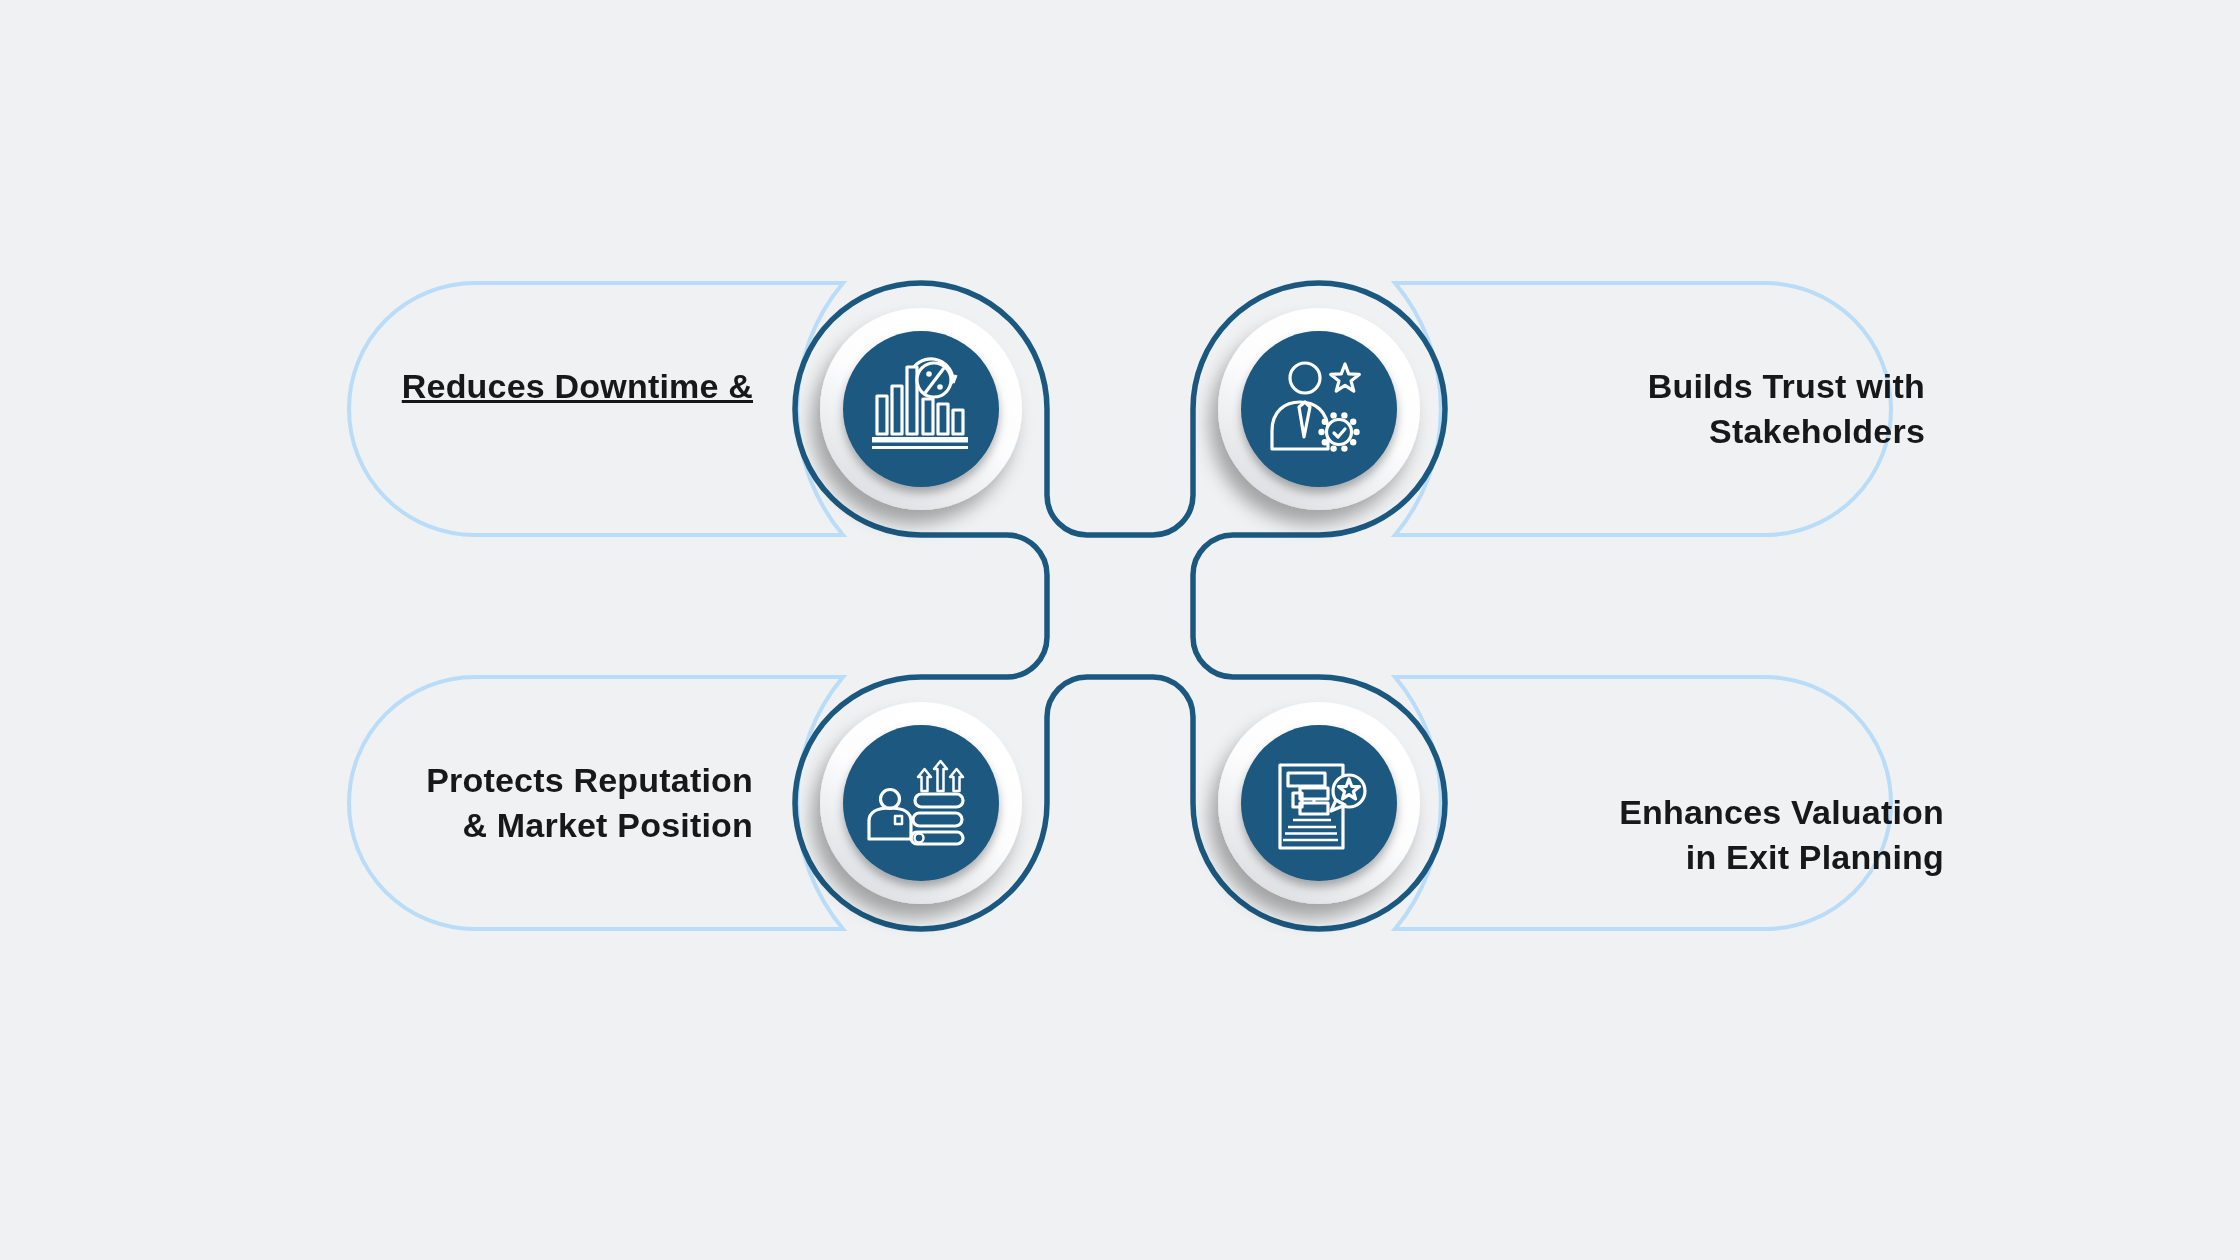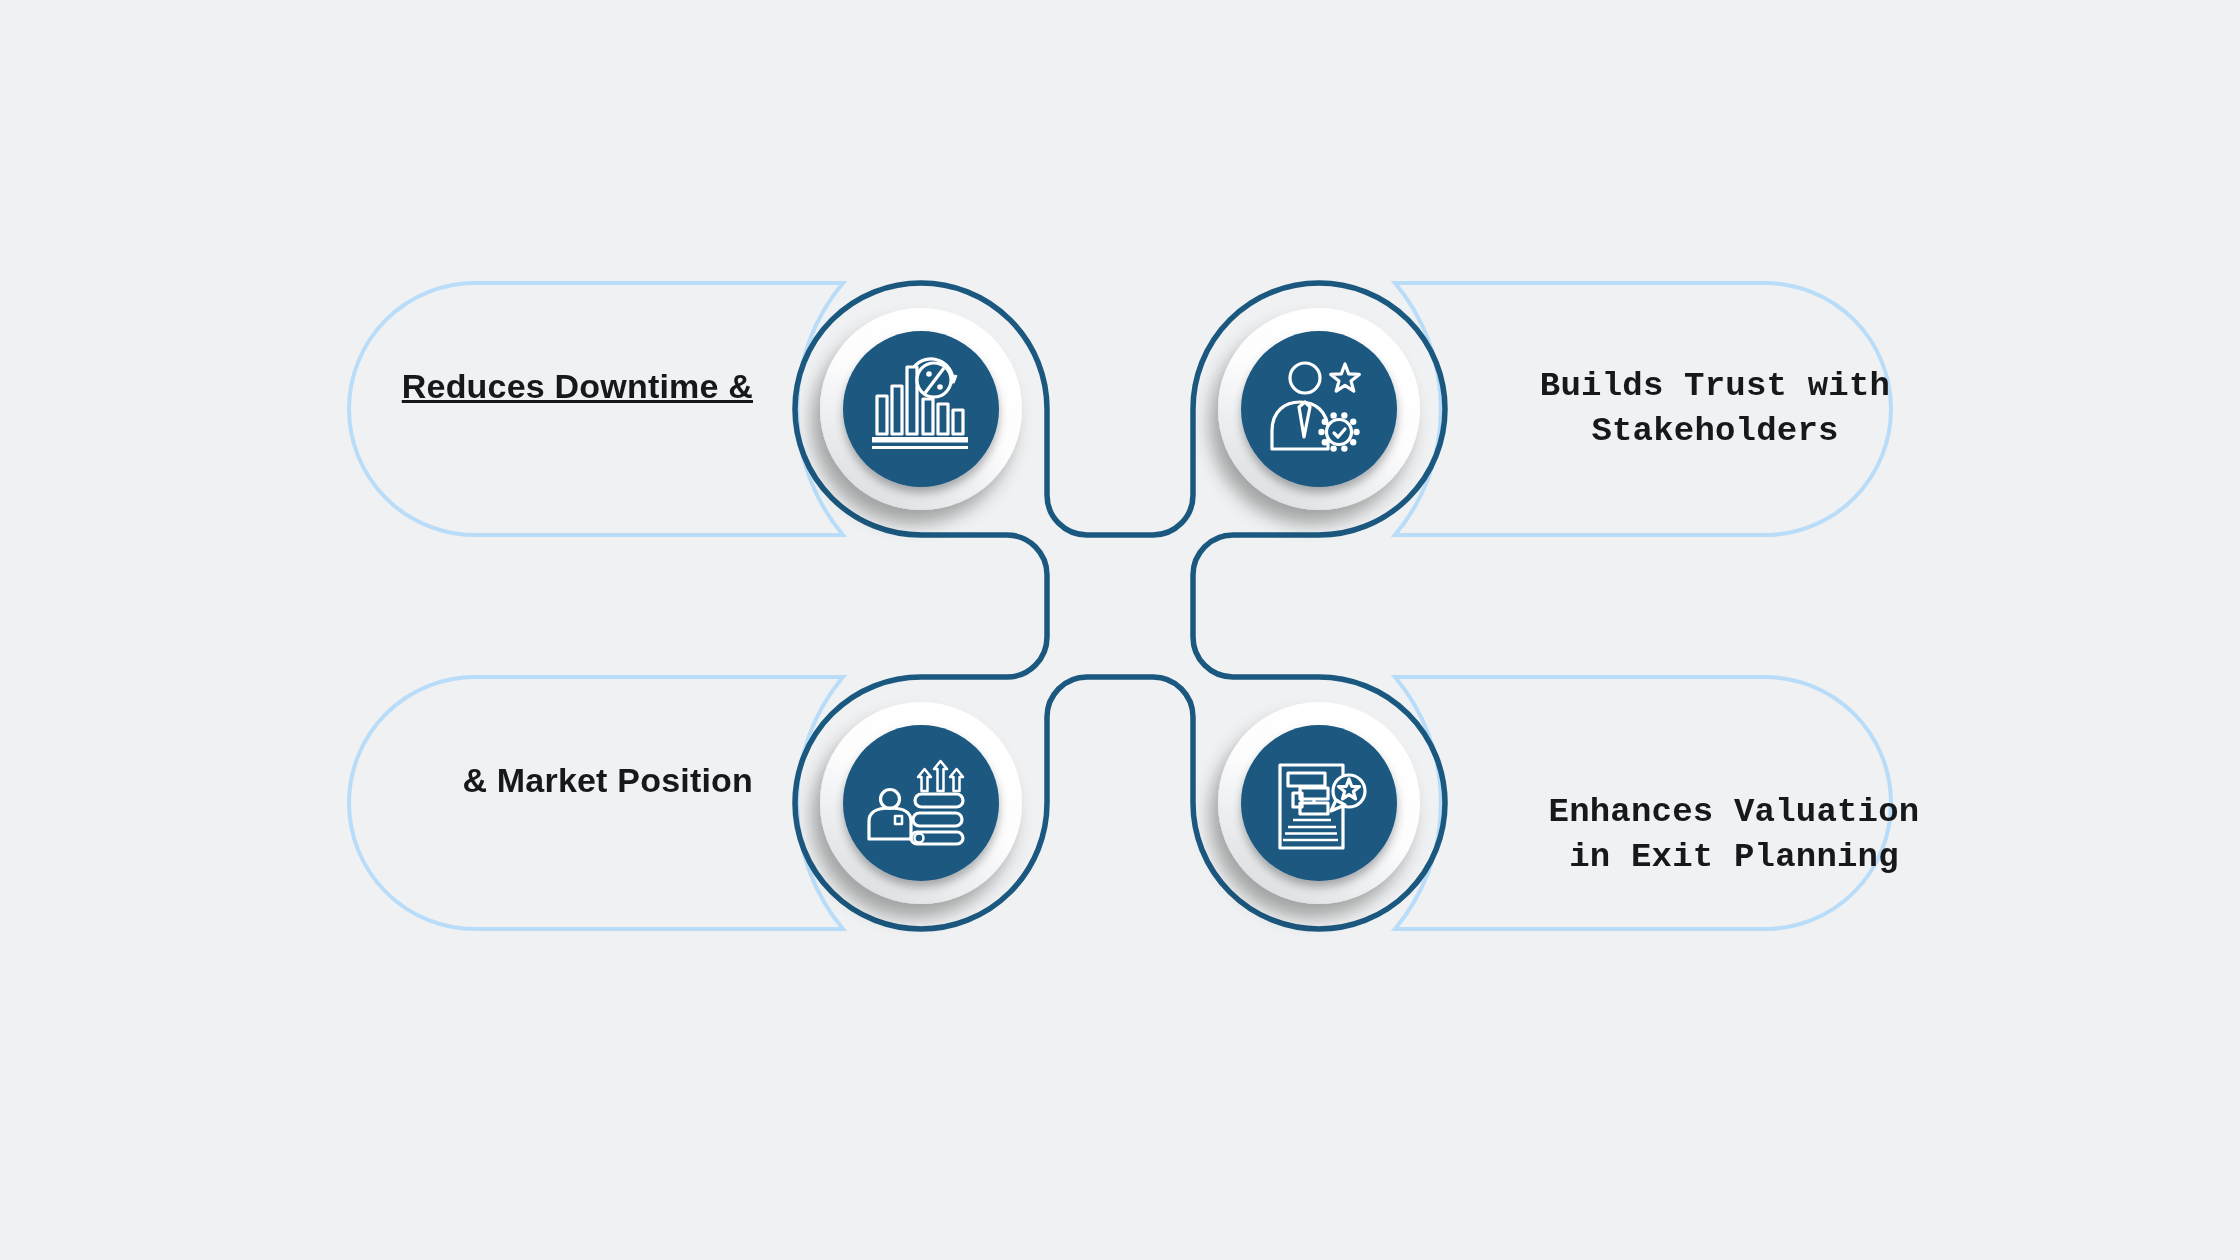--- a/index.html
+++ b/index.html
@@ -27,21 +27,21 @@
   .icon .thin{stroke-width:2.5;}
   .label{
     position:absolute;
     color:var(--text);
     font-size:34px;
     line-height:45px;
     font-weight:600;
     letter-spacing:.2px;
   }
   .label.right-align{text-align:right;}
-  .label.left-align{text-align:center;font-family:Liberation Mono, monospace;}
+  .label.left-align{text-align:right;}
 </style>
 </head>
 <body>
 
 <svg id="diagram" viewBox="0 0 2240 1260">
   <defs>
     <linearGradient id="gw" x1="70%" y1="8%" x2="22%" y2="95%">
       <stop offset="0%" stop-color="#ffffff"></stop>
       <stop offset="45%" stop-color="#fdfdfe"></stop>
       <stop offset="80%" stop-color="#e9ebed"></stop>
@@ -167,19 +167,20 @@
 <div class="label right-align" style="left:353px;top:364px;width:400px;text-decoration:underline;">
   <div>Reduces Downtime &amp;</div>
 </div>
 
 <div class="label left-align" style="left:1505px;top:364px;width:420px;">
   <div>Builds Trust with</div>
   <div>Stakeholders</div>
 </div>
 
 <div class="label right-align" style="left:353px;top:758px;width:400px;">
+  <div>Protects Reputation</div>
   <div>&amp; Market Position</div>
 </div>
 
 <div class="label left-align" style="left:1524px;top:758px;width:420px;margin-top:32px;">
   <div>Enhances Valuation</div>
   <div>in Exit Planning</div>
 </div>
 
 </body></html>

